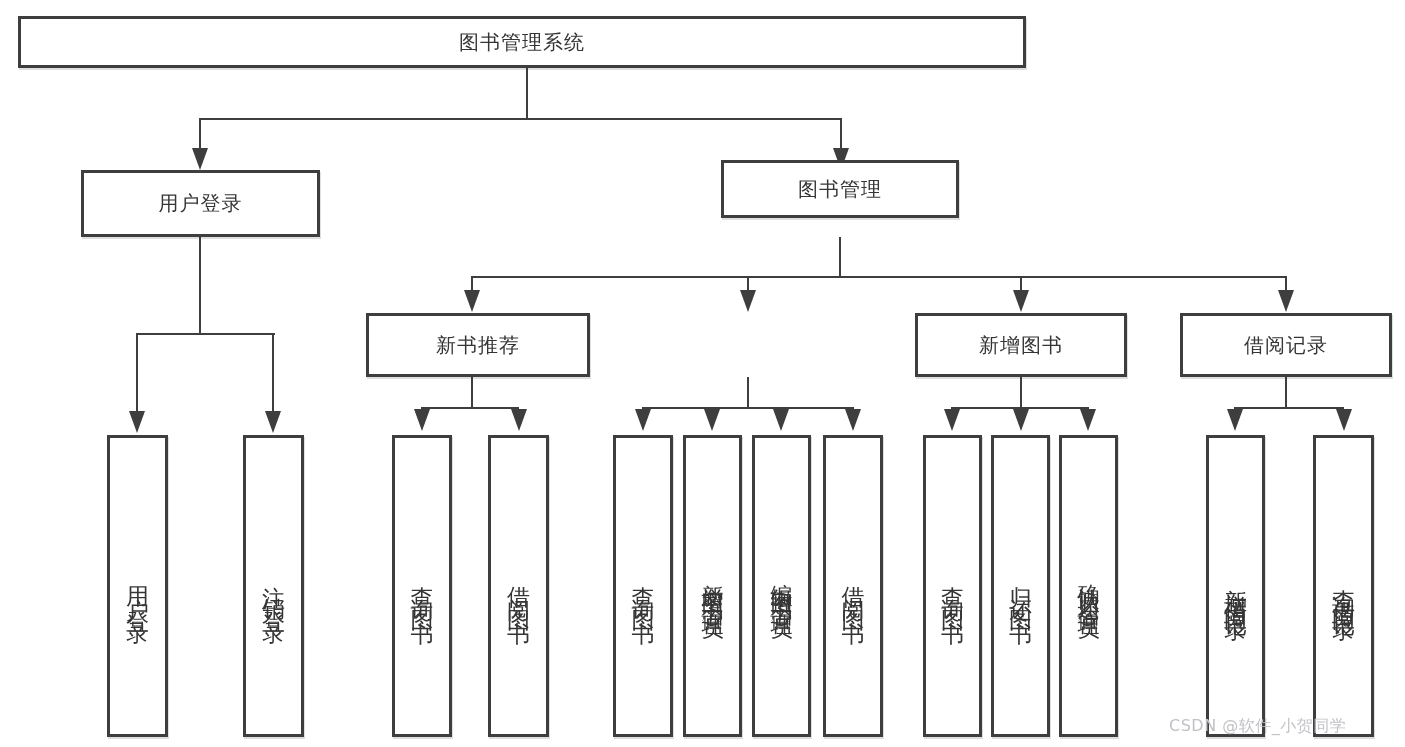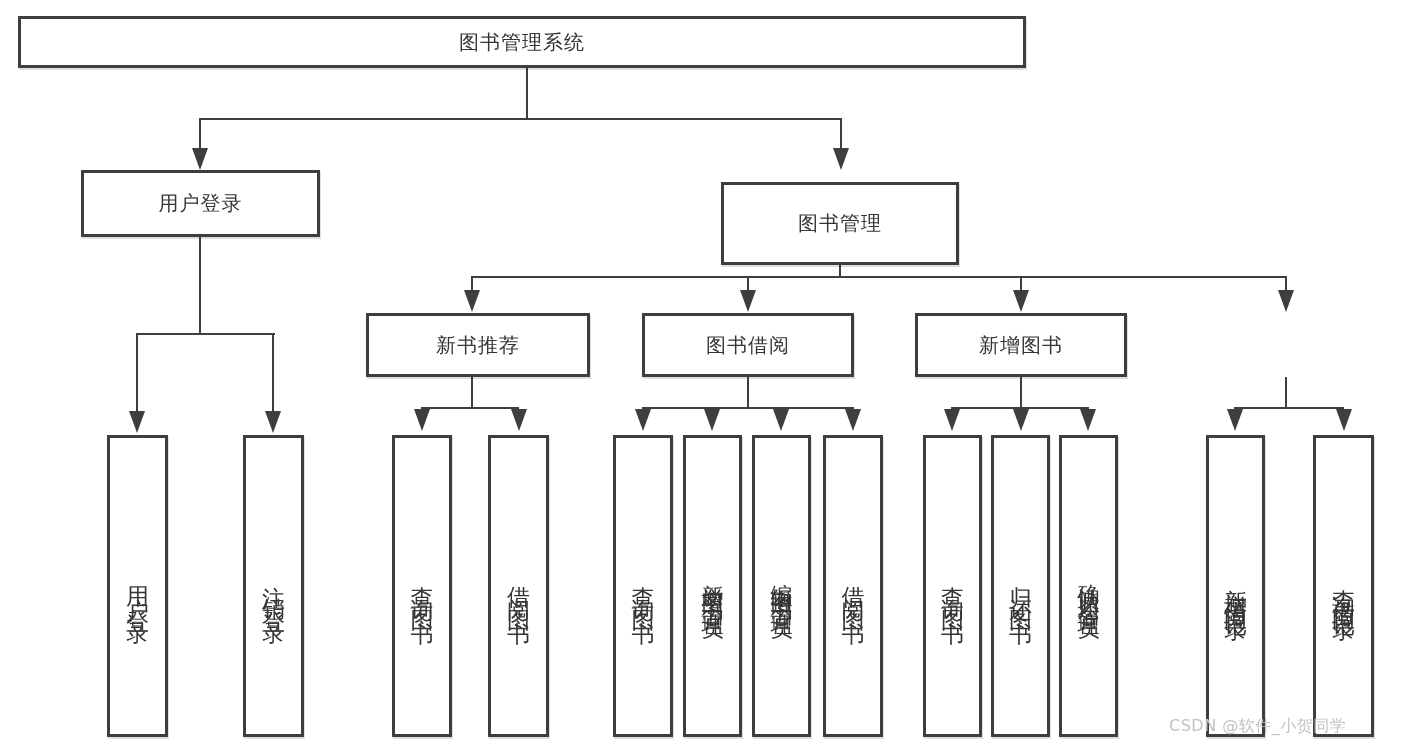--- a/index.html
+++ b/index.html
@@ -48,36 +48,36 @@
 <div id="canvas">
 
   <div class="box hnode" style="left:18px;top:16px;width:1008px;height:52px">
     <span>图书管理系统</span>
   </div>
 
   <div class="box hnode" style="left:81px;top:170px;width:239px;height:67px">
     <span>用户登录</span>
   </div>
 
-  <div class="box hnode" style="left:721px;top:182px;width:238px;height:83px">
+  <div class="box hnode" style="left:721px;top:160px;width:238px;height:58px">
     <span>图书管理</span>
   </div>
 
   <div class="box hnode" style="left:366px;top:313px;width:224px;height:64px">
     <span>新书推荐</span>
   </div>
 
-  <div class="box hnode" style="left:642px;top:313px;width:212px;height:64px">
-    <span>图书借阅</span>
-  </div>
 
   <div class="box hnode" style="left:915px;top:313px;width:212px;height:64px">
     <span>新增图书</span>
   </div>
 
+  <div class="box hnode" style="left:1180px;top:313px;width:212px;height:64px">
+    <span>借阅记录</span>
+  </div>
 
   <div class="box vnode sp4" style="left:107px;top:435px;width:61px;height:302px">
     <span>用户登录</span>
   </div>
   <div class="box vnode sp4" style="left:243px;top:435px;width:61px;height:302px">
     <span>注销登录</span>
   </div>
 
   <div class="box vnode sp4" style="left:392px;top:435px;width:60px;height:302px">
     <span>查询图书</span>

